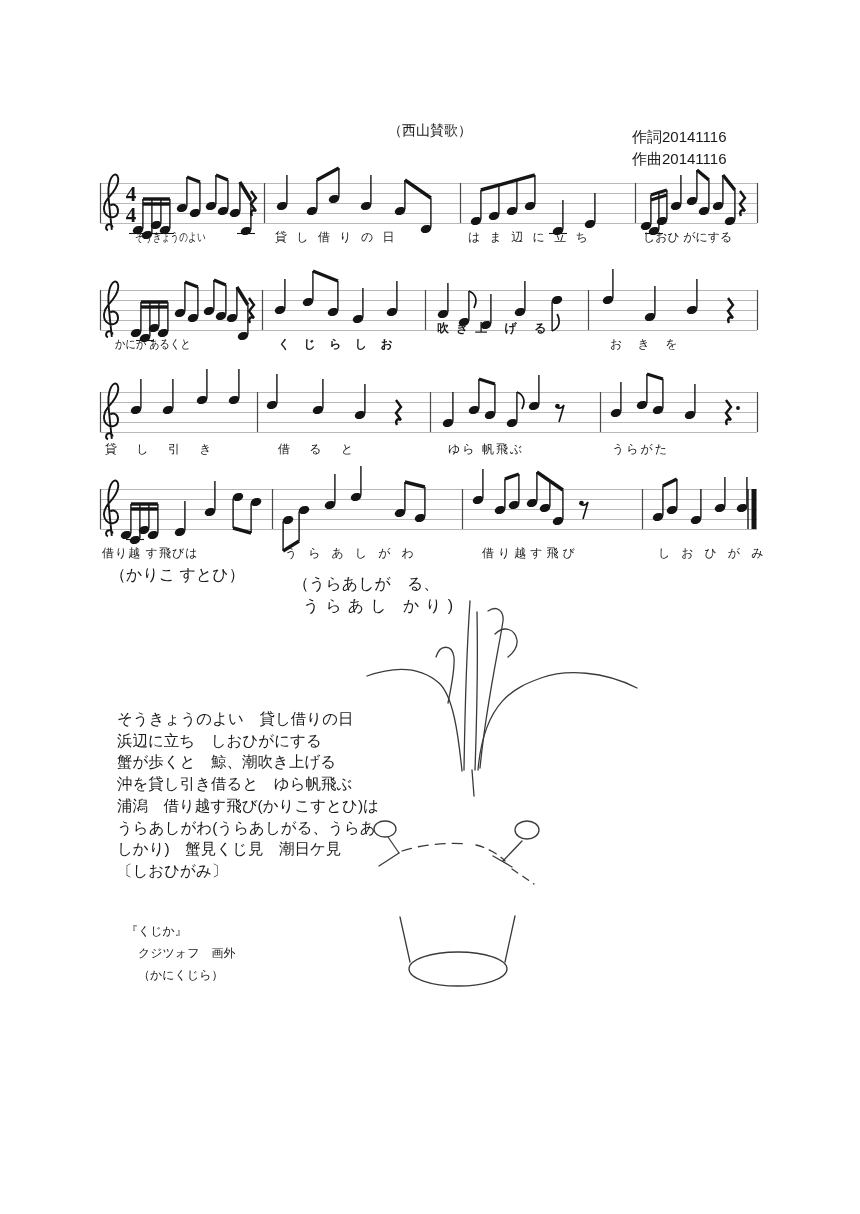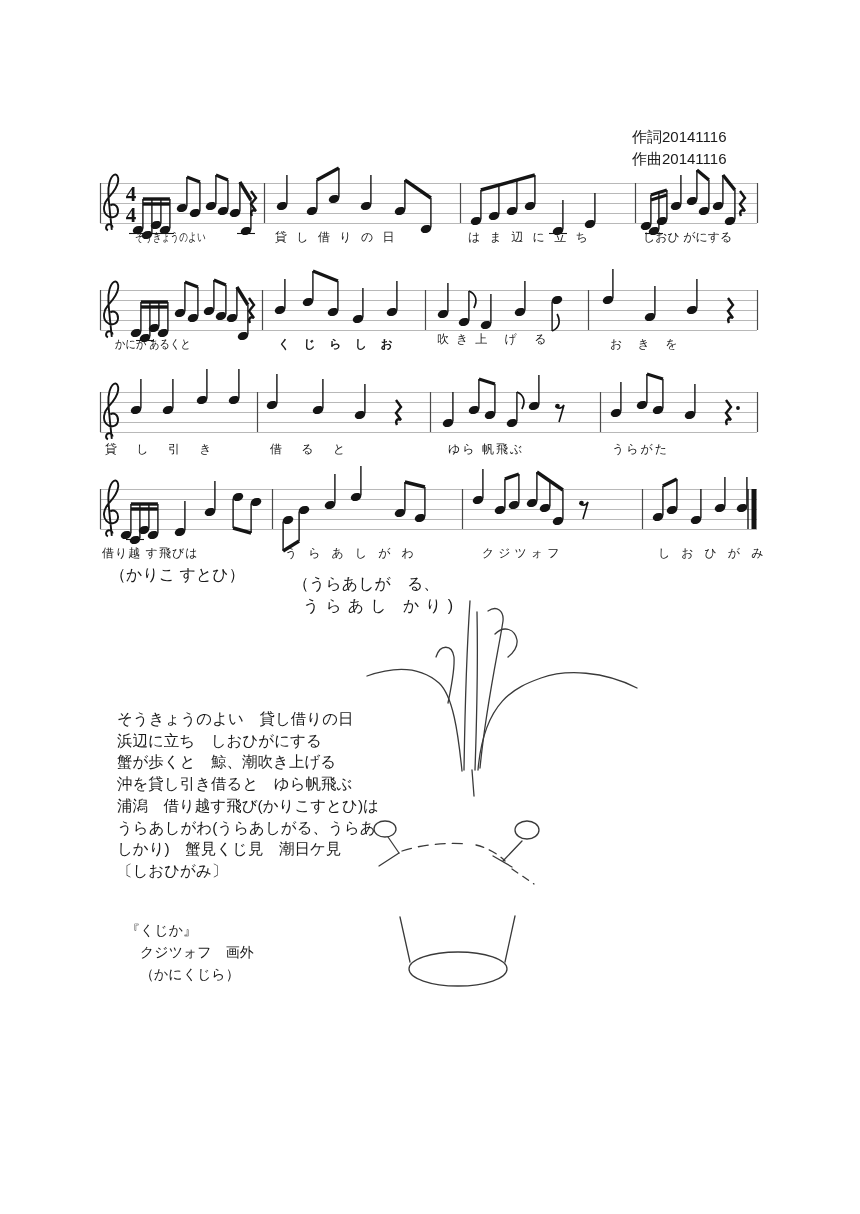--- a/index.html
+++ b/index.html
@@ -6,21 +6,21 @@
   #page{position:relative;width:860px;height:1214px;background:#ffffff;margin:0 auto;
         font-family:"Liberation Sans",sans-serif;color:#1a1a1a;overflow:hidden;}
   #score-svg{position:absolute;left:0;top:0;}
   .abs{position:absolute;white-space:pre;}
   #title{left:0;right:0;top:92px;text-align:center;font-size:24px;font-weight:bold;letter-spacing:1px;}
   #subtitle{left:0;right:0;top:122px;text-align:center;font-size:14px;}
   .credit{left:632px;font-size:15px;}
   .lyric{font-size:12px;}
   .sublyric{font-size:16px;}
   .blockline{font-size:15.5px;line-height:21.7px;}
-  .noteline{font-size:14px;line-height:22px;font-family:Liberation Serif, serif;}
+  .noteline{font-size:12px;line-height:22px;}
   .sqz{display:inline-block;transform-origin:0 50%;}
 </style>
 </head>
 <body>
 
 <div id="page">
   <svg id="score-svg" width="860" height="1214" viewBox="0 0 860 1214">
     <g id="systems-layer">
         <g>
           <line x1="100" y1="183.5" x2="757" y2="183.5" stroke="#b8b8b8" stroke-width="1"></line>
@@ -341,39 +341,40 @@
         <path d="M512,869 L534,884" stroke-dasharray="7,6"></path>
       </g>
       <g>
         <path d="M400,917 L410,962"></path>
         <path d="M515,916 L505,962"></path>
         <ellipse cx="458" cy="969" rx="49" ry="17"></ellipse>
       </g>
     </g>
   </svg>
 
+  <div id="subtitle" class="abs">（西山賛歌）</div>
   <div class="abs credit" style="top:128px">作詞20141116</div>
   <div class="abs credit" style="top:150px">作曲20141116</div>
 
   <div id="lyrics-layer">
       <div class="abs lyric" style="left: 135px; top: 229px;"><span class="sqz" style="transform: scaleX(0.72);">そうきょうのよい</span></div>
       <div class="abs lyric" style="left: 275px; top: 229px; letter-spacing: 3px;">貸 し 借 り の 日</div>
       <div class="abs lyric" style="left: 468px; top: 229px; letter-spacing: 3px;">は ま 辺 に 立 ち</div>
       <div class="abs lyric" style="left: 643px; top: 229px;">しおひ がにする</div>
       <div class="abs lyric" style="left: 115px; top: 336px;"><span class="sqz" style="transform: scaleX(0.85);">かにが あるくと</span></div>
       <div class="abs lyric" style="left: 278px; top: 336px; letter-spacing: 5px; font-weight: bold;">く じ ら し お</div>
-      <div class="abs lyric" style="left: 437px; top: 331px; letter-spacing: 7px;">吹き上 げ る</div>
+      <div class="abs lyric" style="left: 437px; top: 320px; letter-spacing: 7px; font-weight: bold;">吹き上 げ る</div>
       <div class="abs lyric" style="left: 610px; top: 336px; letter-spacing: 6px;">お き を</div>
       <div class="abs lyric" style="left: 105px; top: 441px; letter-spacing: 8px;">貸 し 引 き</div>
-      <div class="abs lyric" style="left: 270px; top: 441px; letter-spacing: 8px;">借 る と</div>
+      <div class="abs lyric" style="left: 278px; top: 441px; letter-spacing: 8px;">借 る と</div>
       <div class="abs lyric" style="left: 448px; top: 441px; letter-spacing: 2px;">ゆら 帆飛ぶ</div>
       <div class="abs lyric" style="left: 612px; top: 441px; letter-spacing: 2px;">うらがた</div>
       <div class="abs lyric" style="left: 102px; top: 545px; letter-spacing: 1px;">借り越 す飛びは</div>
       <div class="abs lyric" style="left: 285px; top: 545px; letter-spacing: 11px;">うらあしがわ</div>
-      <div class="abs lyric" style="left: 482px; top: 545px; letter-spacing: 4px;">クジツォフ</div>
+      <div class="abs lyric" style="left: 482px; top: 545px; letter-spacing: 4px;">借り越す飛び</div>
       <div class="abs lyric" style="left: 658px; top: 545px; letter-spacing: 11px;">しおひがみ</div>
     </div>
   <div id="sub-lyrics-layer">
       <div class="abs sublyric" style="left: 110px; top: 565px;">（かりこ すとひ）</div>
       <div class="abs sublyric" style="left: 293px; top: 574px;">（うらあしが　る、</div>
       <div class="abs sublyric" style="left: 303px; top: 596px; letter-spacing: 6px;">うらあし かり)</div>
     </div>
   <div id="lyrics-block" class="abs" style="left: 117px; top: 708px;"><div class="blockline">そうきょうのよい　貸し借りの日</div><div class="blockline">浜辺に立ち　しおひがにする</div><div class="blockline">蟹が歩くと　鯨、潮吹き上げる</div><div class="blockline">沖を貸し引き借ると　ゆら帆飛ぶ</div><div class="blockline">浦潟　借り越す飛び(かりこすとひ)は</div><div class="blockline">うらあしがわ(うらあしがる、うらあ</div><div class="blockline">しかり)　蟹見くじ見　潮日ケ見</div><div class="blockline">〔しおひがみ〕</div></div>
   <div id="footnote-block" class="abs" style="left: 126px; top: 920px;"><div class="noteline">『くじか』</div><div class="noteline">　クジツォフ　画外</div><div class="noteline">　（かにくじら）</div></div>
 </div>

